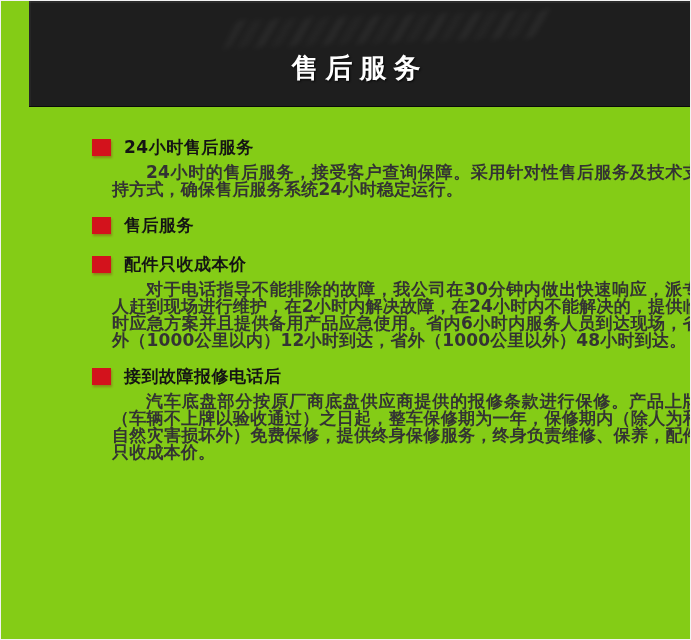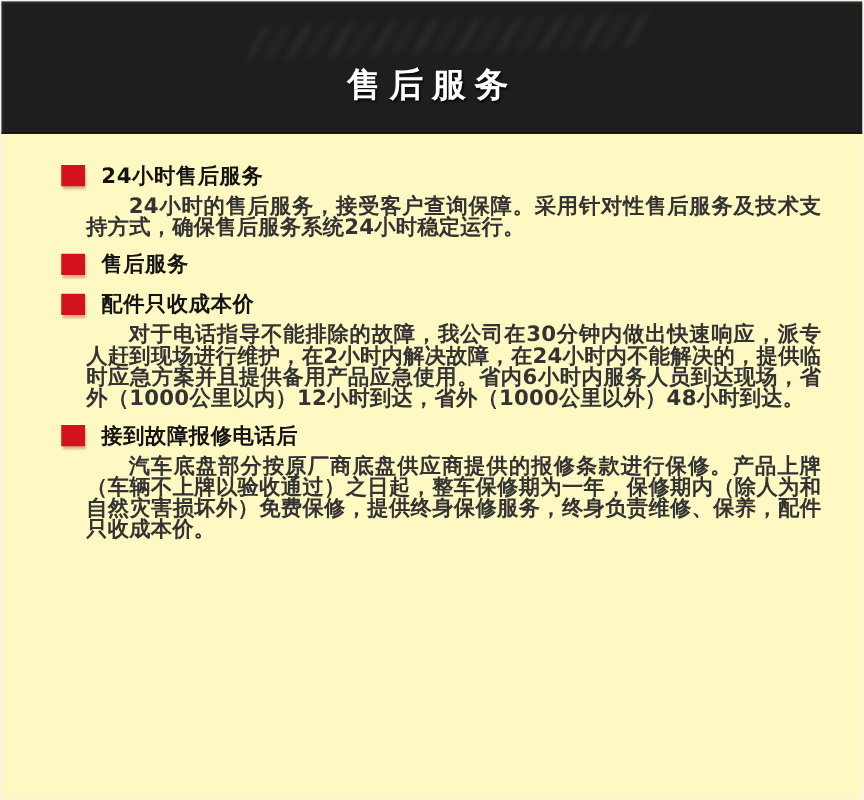--- a/index.html
+++ b/index.html
@@ -5,24 +5,25 @@
   html, body {
     margin: 0;
     padding: 0;
     background: #ffffff;
     font-family: "DejaVu Sans", "Liberation Sans", sans-serif;
   }
   .page {
     position: relative;
     width: 691px;
     height: 640px;
-    background: #fef9c3;
+    background: #84cc16;
     overflow: hidden;
     border: 1px solid #f2f2f2;
     box-sizing: border-box;
+    padding-left: 28px;
   }
   
   .banner {
     position: relative;
     width: 100%;
     height: 105px;
     background: #1e1e1e;
     border-bottom: 1px solid #0a0a0a;
     box-shadow: inset 0 2px 0 rgba(255,255,255,0.06), inset 2px 0 0 rgba(255,255,255,0.04);
     overflow: hidden;
@@ -54,21 +55,21 @@
     font-size: 27px;
     font-weight: 700;
     letter-spacing: 7px;
     text-shadow: 1px 1px 2px rgba(0,0,0,0.8);
     white-space: nowrap;
   }
   
   .content {
     padding: 13px 34px 0 48px;
   }
-  .section { margin: 0; }
+  .section { margin: 15px; }
   .section-head {
     display: flex;
     align-items: center;
     margin: 8px 0 5px 0;
     height: 24px;
   }
   .bullet {
     width: 19px;
     height: 17px;
     background: #d3121c;

